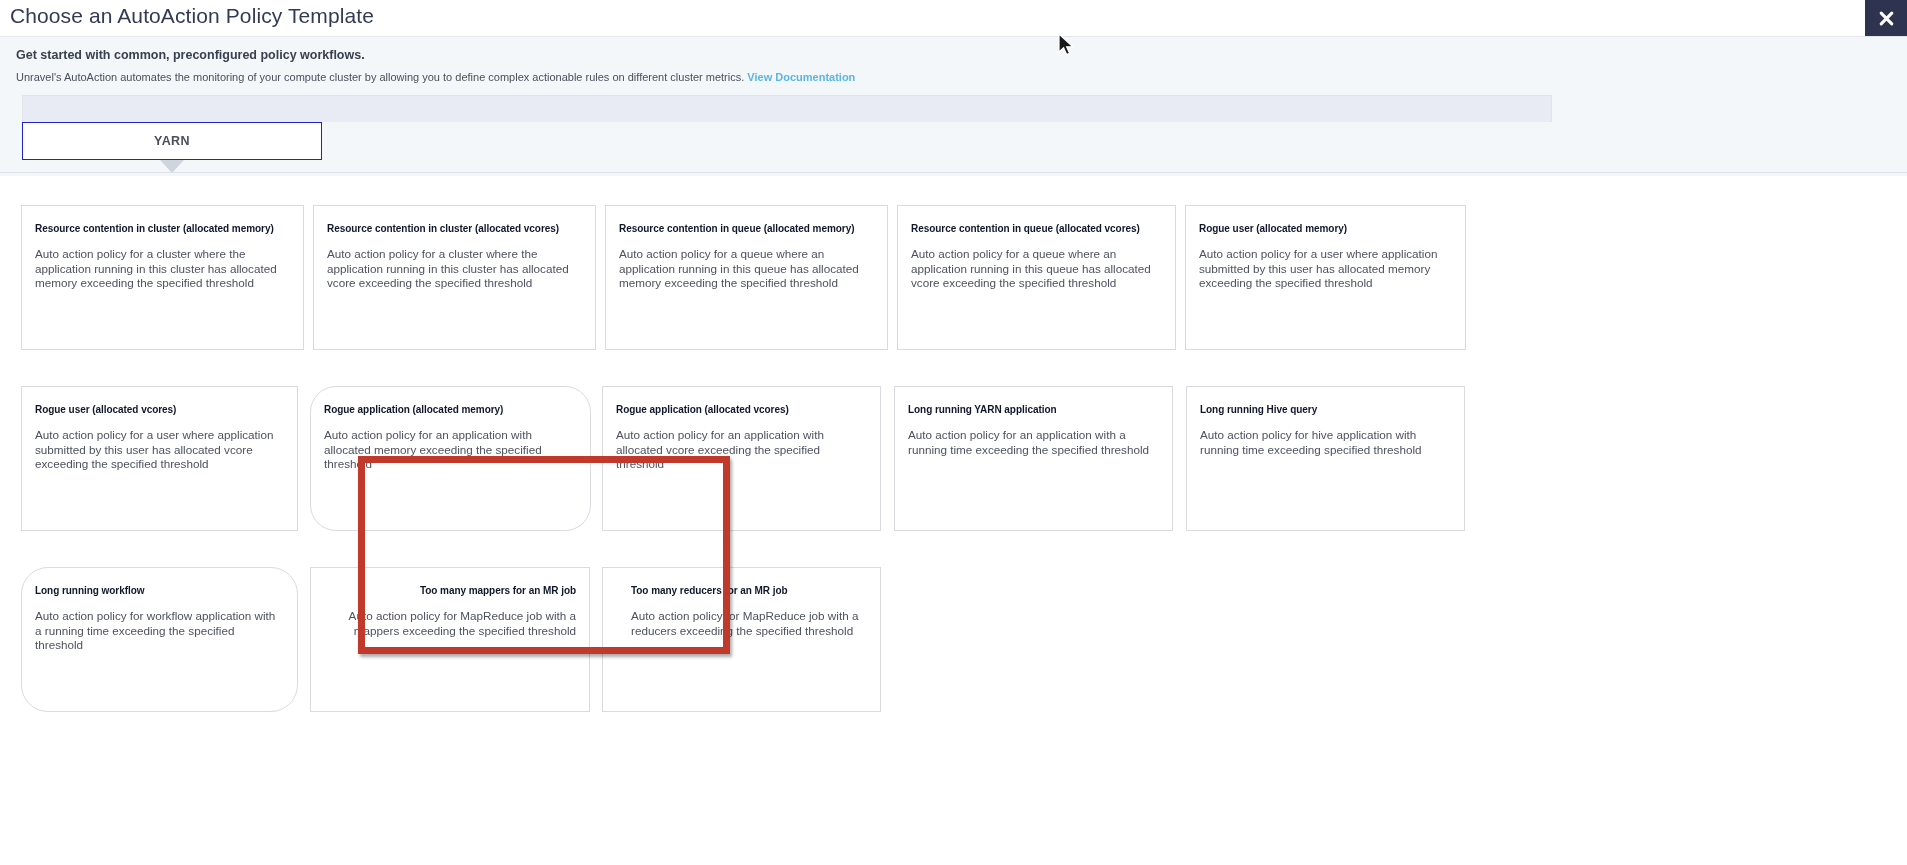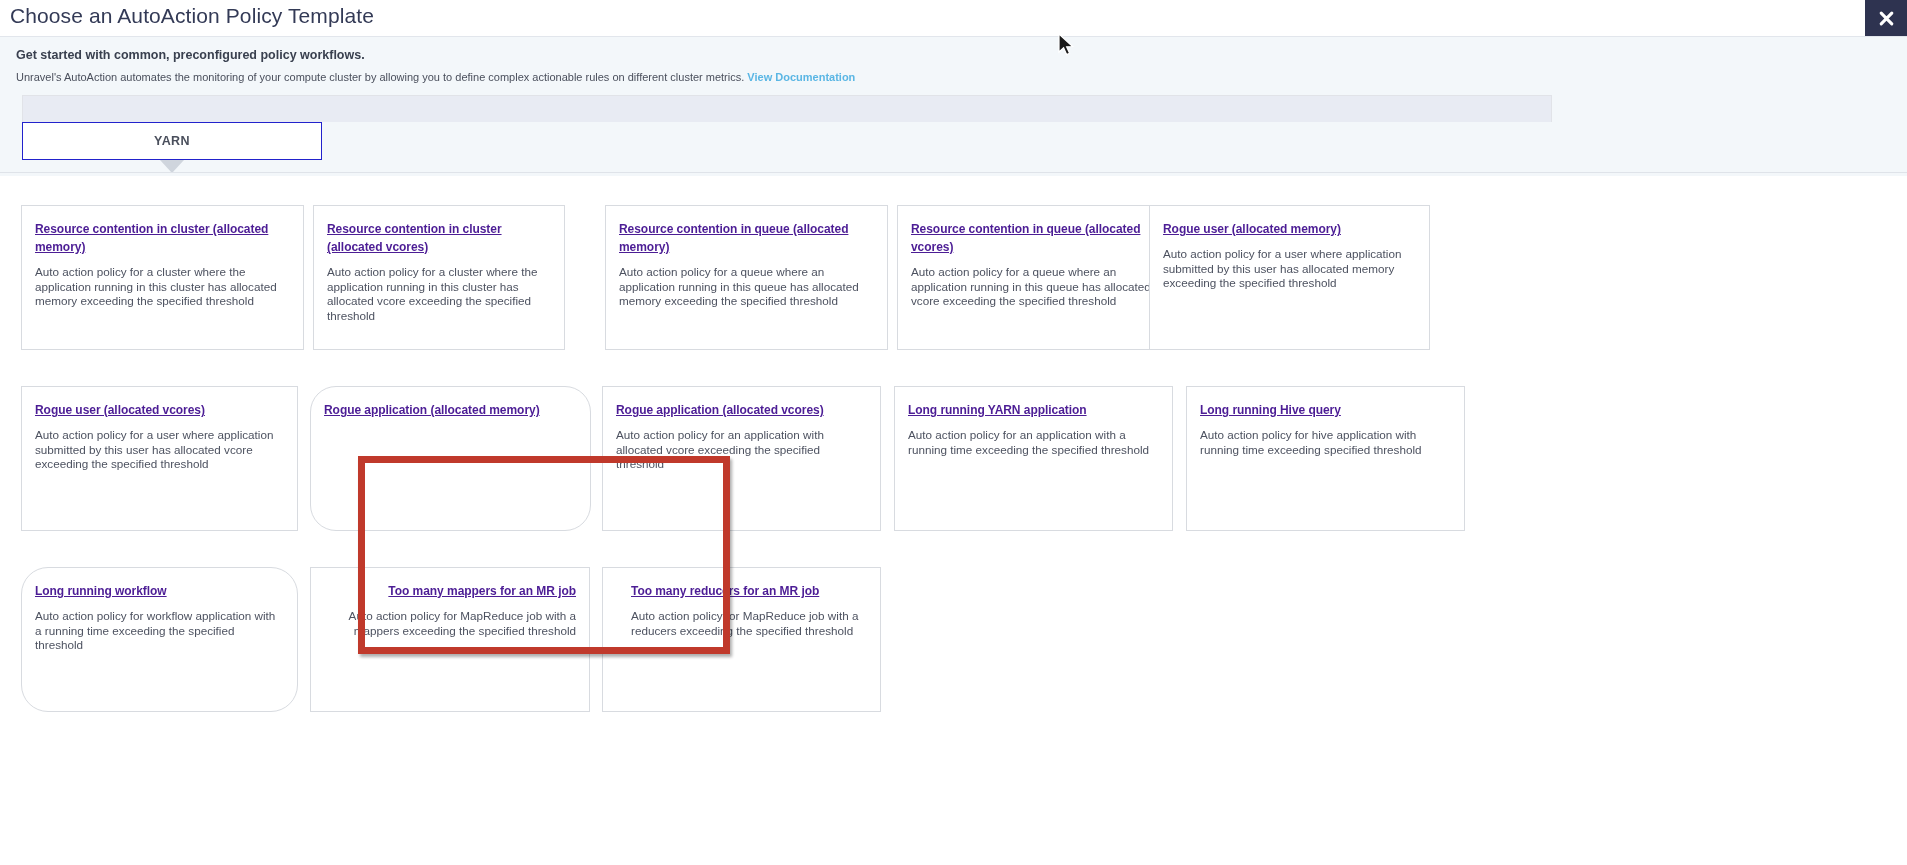--- a/index.html
+++ b/index.html
@@ -133,26 +133,25 @@
 
   .card {
     position: absolute;
     background: #ffffff;
     border: 1px solid #d8dbe0;
     padding: 14px 13px 10px 13px;
     cursor: pointer;
     overflow: hidden;
   }
   .card-title {
-    font-size: 12px;
-    font-weight: bold;
-    color: #4c1d95;
+    font-size: 10px;
+    font-weight: bold;
+    color: #0f172a;
     line-height: 18px;
     letter-spacing: -0.05px;
-    text-decoration: underline;
   }
   .card-desc {
     margin-top: 9px;
     font-size: 11.7px;
     color: #4d5260;
     line-height: 14.7px;
   }
 
   
   .highlight-box {
@@ -203,42 +202,43 @@
     </div>
   </div>
   <div class="tab-caret"></div>
   <div class="tabs-underline"></div>
 
   <div class="board" id="board">
       <div class="card" style="left: 21px; top: 29px; width: 283px; height: 145px;">
         <div class="card-title">Resource contention in cluster (allocated memory)</div>
         <div class="card-desc">Auto action policy for a cluster where the application running in this cluster has allocated memory exceeding the specified threshold</div>
       </div>
-      <div class="card" style="left: 313px; top: 29px; width: 252px; height: 145px;">
+      <div class="card" style="left: 313px; top: 29px; width: 283px; height: 145px;">
         <div class="card-title">Resource contention in cluster (allocated vcores)</div>
         <div class="card-desc">Auto action policy for a cluster where the application running in this cluster has allocated vcore exceeding the specified threshold</div>
       </div>
       <div class="card" style="left: 605px; top: 29px; width: 283px; height: 145px;">
         <div class="card-title">Resource contention in queue (allocated memory)</div>
         <div class="card-desc">Auto action policy for a queue where an application running in this queue has allocated memory exceeding the specified threshold</div>
       </div>
       <div class="card" style="left: 897px; top: 29px; width: 279px; height: 145px;">
         <div class="card-title">Resource contention in queue (allocated vcores)</div>
         <div class="card-desc">Auto action policy for a queue where an application running in this queue has allocated vcore exceeding the specified threshold</div>
       </div>
-      <div class="card" style="left: 1149px; top: 29px; width: 281px; height: 145px;">
+      <div class="card" style="left: 1185px; top: 29px; width: 281px; height: 145px;">
         <div class="card-title">Rogue user (allocated memory)</div>
         <div class="card-desc">Auto action policy for a user where application submitted by this user has allocated memory exceeding the specified threshold</div>
       </div>
       <div class="card" style="left: 21px; top: 210px; width: 277px; height: 145px;">
         <div class="card-title">Rogue user (allocated vcores)</div>
         <div class="card-desc">Auto action policy for a user where application submitted by this user has allocated vcore exceeding the specified threshold</div>
       </div>
       <div class="card" style="left: 310px; top: 210px; width: 281px; height: 145px; border-radius: 26px;">
         <div class="card-title">Rogue application (allocated memory)</div>
+        <div class="card-desc">Auto action policy for an application with allocated memory exceeding the specified threshold</div>
       </div>
       <div class="card" style="left: 602px; top: 210px; width: 279px; height: 145px;">
         <div class="card-title">Rogue application (allocated vcores)</div>
         <div class="card-desc">Auto action policy for an application with allocated vcore exceeding the specified threshold</div>
       </div>
       <div class="card" style="left: 894px; top: 210px; width: 279px; height: 145px;">
         <div class="card-title">Long running YARN application</div>
         <div class="card-desc">Auto action policy for an application with a running time exceeding the specified threshold</div>
       </div>
       <div class="card" style="left: 1186px; top: 210px; width: 279px; height: 145px;">

